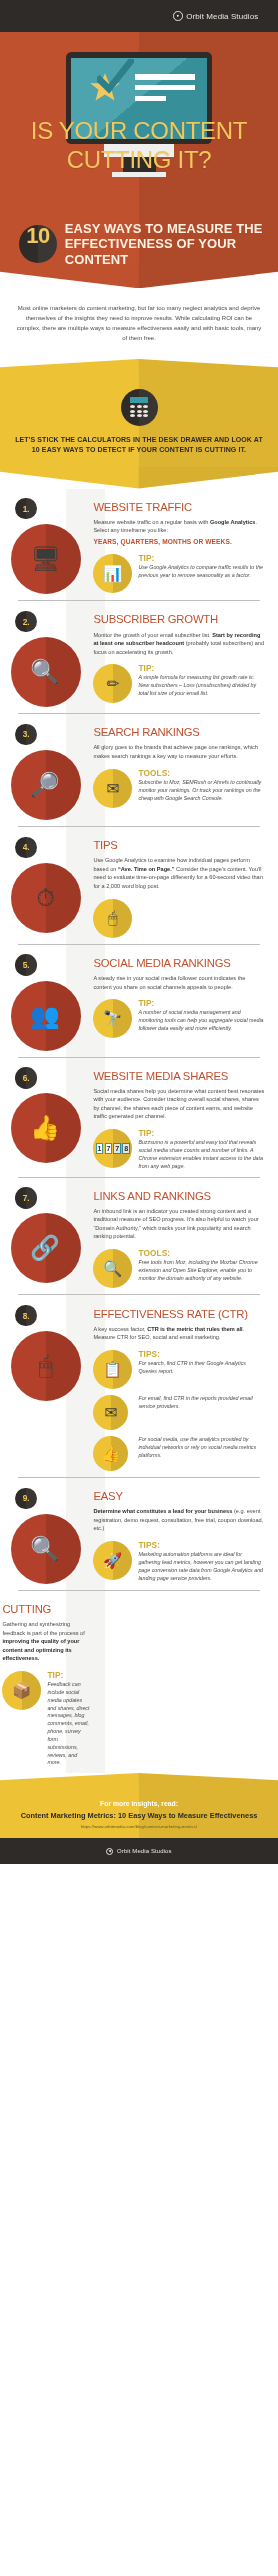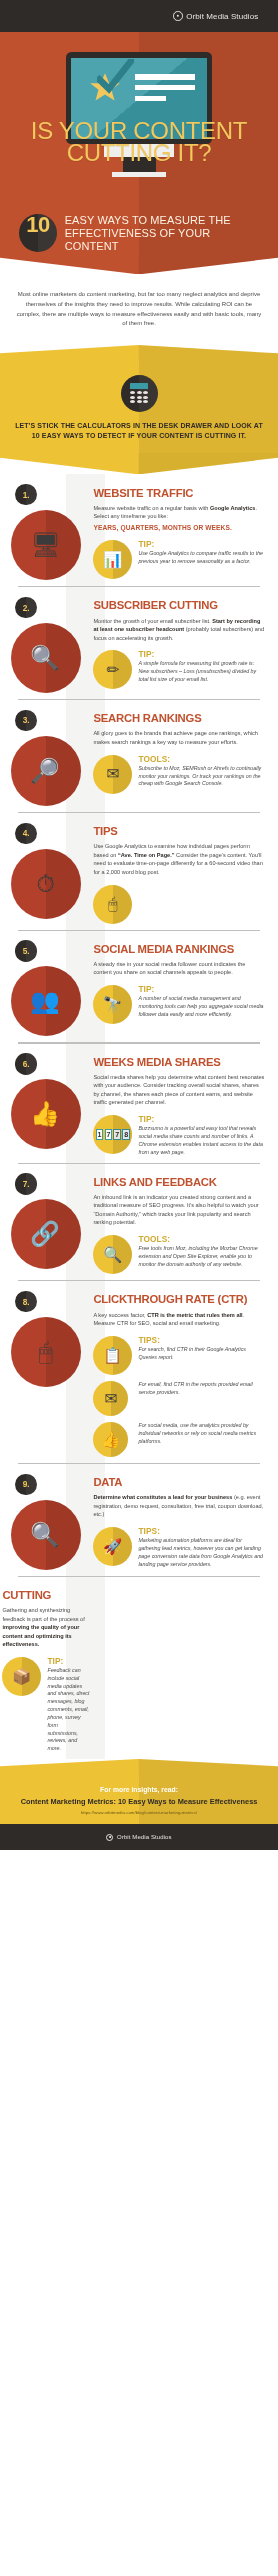--- a/index.html
+++ b/index.html
@@ -78,21 +78,21 @@
     position: relative; z-index: 5;
     text-align: center;
     color: #f2c75c;
     font-weight: normal;
     font-size: 24px;
     line-height: .92;
     letter-spacing: -0.3px;
     text-shadow: 0 1.2px 0 rgba(0,0,0,.10);
     padding: 0 6px;
   }
-  .hero-title .ln2 { display: block; }
+  .hero-title .ln2 { display: block; margin-top: 7px; }
   .hero-spacer { height: 46px; }
 
   .ten-row {
     display: flex; align-items: center; gap: 7.7px;
     padding: 0 13px 0 19px; position: relative; z-index: 5;
     margin-top: 3.6px;
   }
   .ten-circle {
     width: 38px; height: 38px; border-radius: 50%; background: #2f2b28;
     display: flex; align-items: flex-start; justify-content: center; flex: none;
@@ -100,21 +100,21 @@
   }
   .ten-circle::after{
     content:""; position:absolute; right:0; top:0; width:50%; height:100%;
     background: rgba(255,255,255,.055);
   }
   .ten-num {
     color: #f2c75c; font-weight: bold; font-size: 22px; line-height: 1;
     position: relative; z-index: 2; letter-spacing: -0.6px;
   }
   .ten-text {
-    color: #fdf1e2; font-weight: normal; font-size: 11px; line-height: 1.18;
+    color: #fdf1e2; font-weight: bold; font-size: 13px; line-height: 1.18;
     letter-spacing: 0.1px;
   }
 
   
   .wedge {
     width: 100%; height: 21.4px; position: relative; overflow: hidden;
   }
   .wedge svg { display: block; width: 100%; height: 100%; }
 
   
@@ -190,21 +190,21 @@
     display: flex; align-items: center; justify-content: center;
   }
   .illus::after{
     content:""; position:absolute; right:0; top:0; width:50%; height:100%;
     background: rgba(0,0,0,.10);
   }
   .illus svg, .illus .glyph { position: relative; z-index: 2; }
 
   .sec-right { padding-top: 3.6px; padding-right: 3.6px; }
   .sec-title {
-    color: #c0512f; font-weight: bold; font-size: 11.3px; line-height: 1.0;
+    color: #c0512f; font-weight: normal; font-size: 11.3px; line-height: 1.0;
     letter-spacing: -0.2px; margin-bottom: 4.8px;
   }
   .sec-body { font-size: 5.6px; line-height: 1.52; color: #4a4a4a; }
   .sec-body b { color: #2f2b28; }
   .sec-caps {
     color: #c0512f; font-weight: bold; font-size: 6.6px; line-height: 1.2;
     margin-top: 3px; letter-spacing: 0.1px;
   }
 
   .tipblock {
@@ -388,21 +388,21 @@
       <div class="sec-grid">
         <div class="sec-left">
           <div class="numbadge">
             <span>2.</span>
           </div>
           <div class="illus">
             <span class="glyph">🔍</span>
           </div>
         </div>
         <div class="sec-right">
-          <div class="sec-title">SUBSCRIBER CUTTING</div>
+          <div class="sec-title">SUBSCRIBER GROWTH</div>
           <div class="sec-body">Monitor the growth of your email subscriber list. <b>Start by recording at least one subscriber headcount</b> (probably total subscribers) and focus on accelerating its growth.</div>
           <div class="tipblock">
             <div class="tipcircle">
               <span class="glyph" style="font-size: 15.5px;">✏</span>
             </div>
             <div>
               <div class="tip-lbl">TIP:</div>
               <div class="tip-txt">A simple formula for measuring list growth rate is: New subscribers – Loss (unsubscribes) divided by total list size of your email list.</div>
             </div>
           </div>
@@ -492,21 +492,21 @@
       <div class="sec-grid">
         <div class="sec-left">
           <div class="numbadge">
             <span>6.</span>
           </div>
           <div class="illus">
             <span class="glyph">👍</span>
           </div>
         </div>
         <div class="sec-right">
-          <div class="sec-title">WEEKS MEDIA SHARES</div>
+          <div class="sec-title">WEBSITE MEDIA SHARES</div>
           <div class="sec-body">Social media shares help you determine what content best resonates with your audience. Consider tracking overall social shares, shares by channel, the shares each piece of content earns, and website traffic generated per channel.</div>
           <div class="tipblock">
             <div class="tipcircle">
               <div class="counter">
                 <span class="dgt">1</span>
                 <span class="dgt">7</span>
                 <span class="dgt">7</span>
                 <span class="dgt">8</span>
               </div>
             </div>
@@ -524,21 +524,21 @@
       <div class="sec-grid">
         <div class="sec-left">
           <div class="numbadge">
             <span>7.</span>
           </div>
           <div class="illus">
             <span class="glyph">🔗</span>
           </div>
         </div>
         <div class="sec-right">
-          <div class="sec-title">LINKS AND FEEDBACK</div>
+          <div class="sec-title">LINKS AND RANKINGS</div>
           <div class="sec-body">An inbound link is an indicator you created strong content and a traditional measure of SEO progress. It's also helpful to watch your “Domain Authority,” which tracks your link popularity and search ranking potential.</div>
           <div class="tipblock">
             <div class="tipcircle">
               <span class="glyph" style="font-size: 15.5px;">🔍</span>
             </div>
             <div>
               <div class="tip-lbl">TOOLS:</div>
               <div class="tip-txt">Free tools from Moz, including the Mozbar Chrome extension and Open Site Explorer, enable you to monitor the domain authority of any website.</div>
             </div>
           </div>
@@ -551,21 +551,21 @@
       <div class="sec-grid">
         <div class="sec-left">
           <div class="numbadge">
             <span>8.</span>
           </div>
           <div class="illus">
             <span class="glyph">🖱</span>
           </div>
         </div>
         <div class="sec-right">
-          <div class="sec-title">CLICKTHROUGH RATE (CTR)</div>
+          <div class="sec-title">EFFECTIVENESS RATE (CTR)</div>
           <div class="sec-body">A key success factor, <b>CTR is the metric that rules them all</b>. Measure CTR for SEO, social and email marketing.</div>
           <div class="tipblock">
             <div class="tipcircle">
               <span class="glyph" style="font-size: 15.5px;">📋</span>
             </div>
             <div>
               <div class="tip-lbl">TIPS:</div>
               <div class="tip-txt">For search, find CTR in their Google Analytics Queries report.</div>
             </div>
           </div>
@@ -594,21 +594,21 @@
       <div class="sec-grid">
         <div class="sec-left">
           <div class="numbadge">
             <span>9.</span>
           </div>
           <div class="illus">
             <span class="glyph">🔍</span>
           </div>
         </div>
         <div class="sec-right">
-          <div class="sec-title">DATA</div>
+          <div class="sec-title">EASY</div>
           <div class="sec-body"><b>Determine what constitutes a lead for your business</b> (e.g. event registration, demo request, consultation, free trial, coupon download, etc.)</div>
           <div class="tipblock">
             <div class="tipcircle">
               <span class="glyph" style="font-size: 15.5px;">🚀</span>
             </div>
             <div>
               <div class="tip-lbl">TIPS:</div>
               <div class="tip-txt">Marketing automation platforms are ideal for gathering lead metrics, however you can get landing page conversion rate data from Google Analytics and landing page service providers.</div>
             </div>
           </div>

